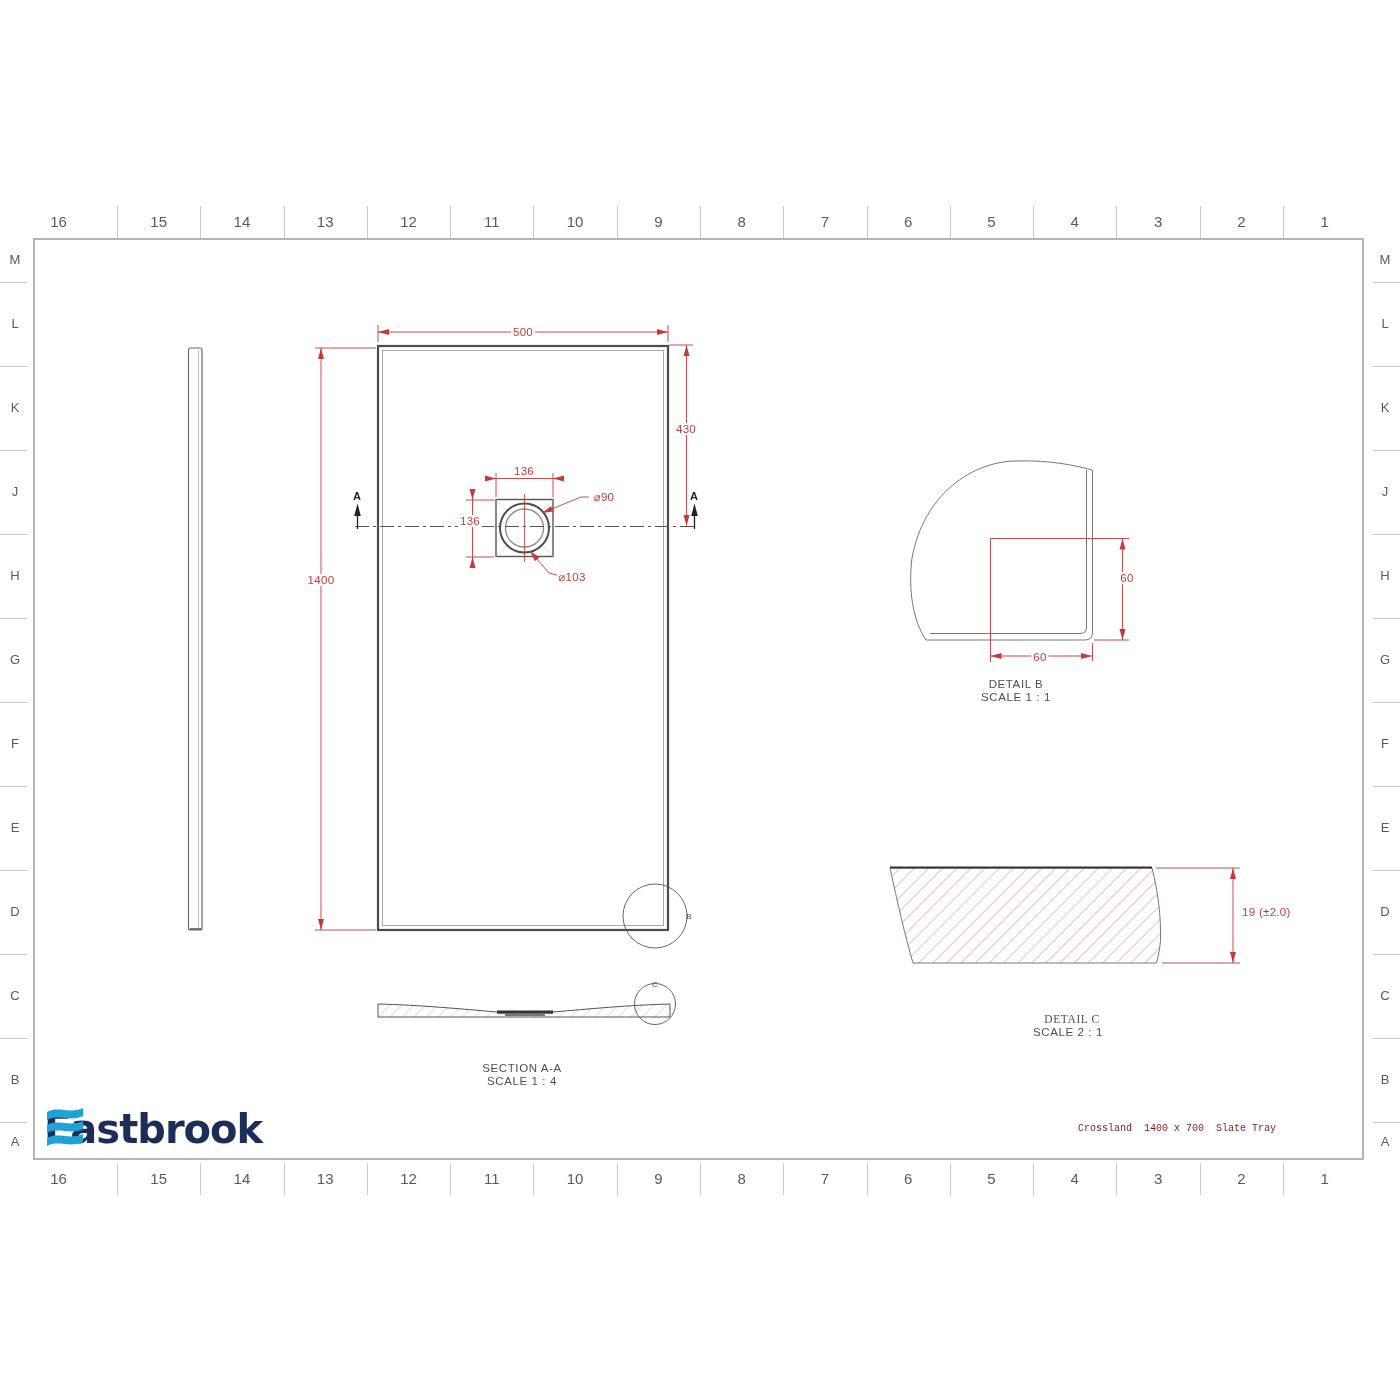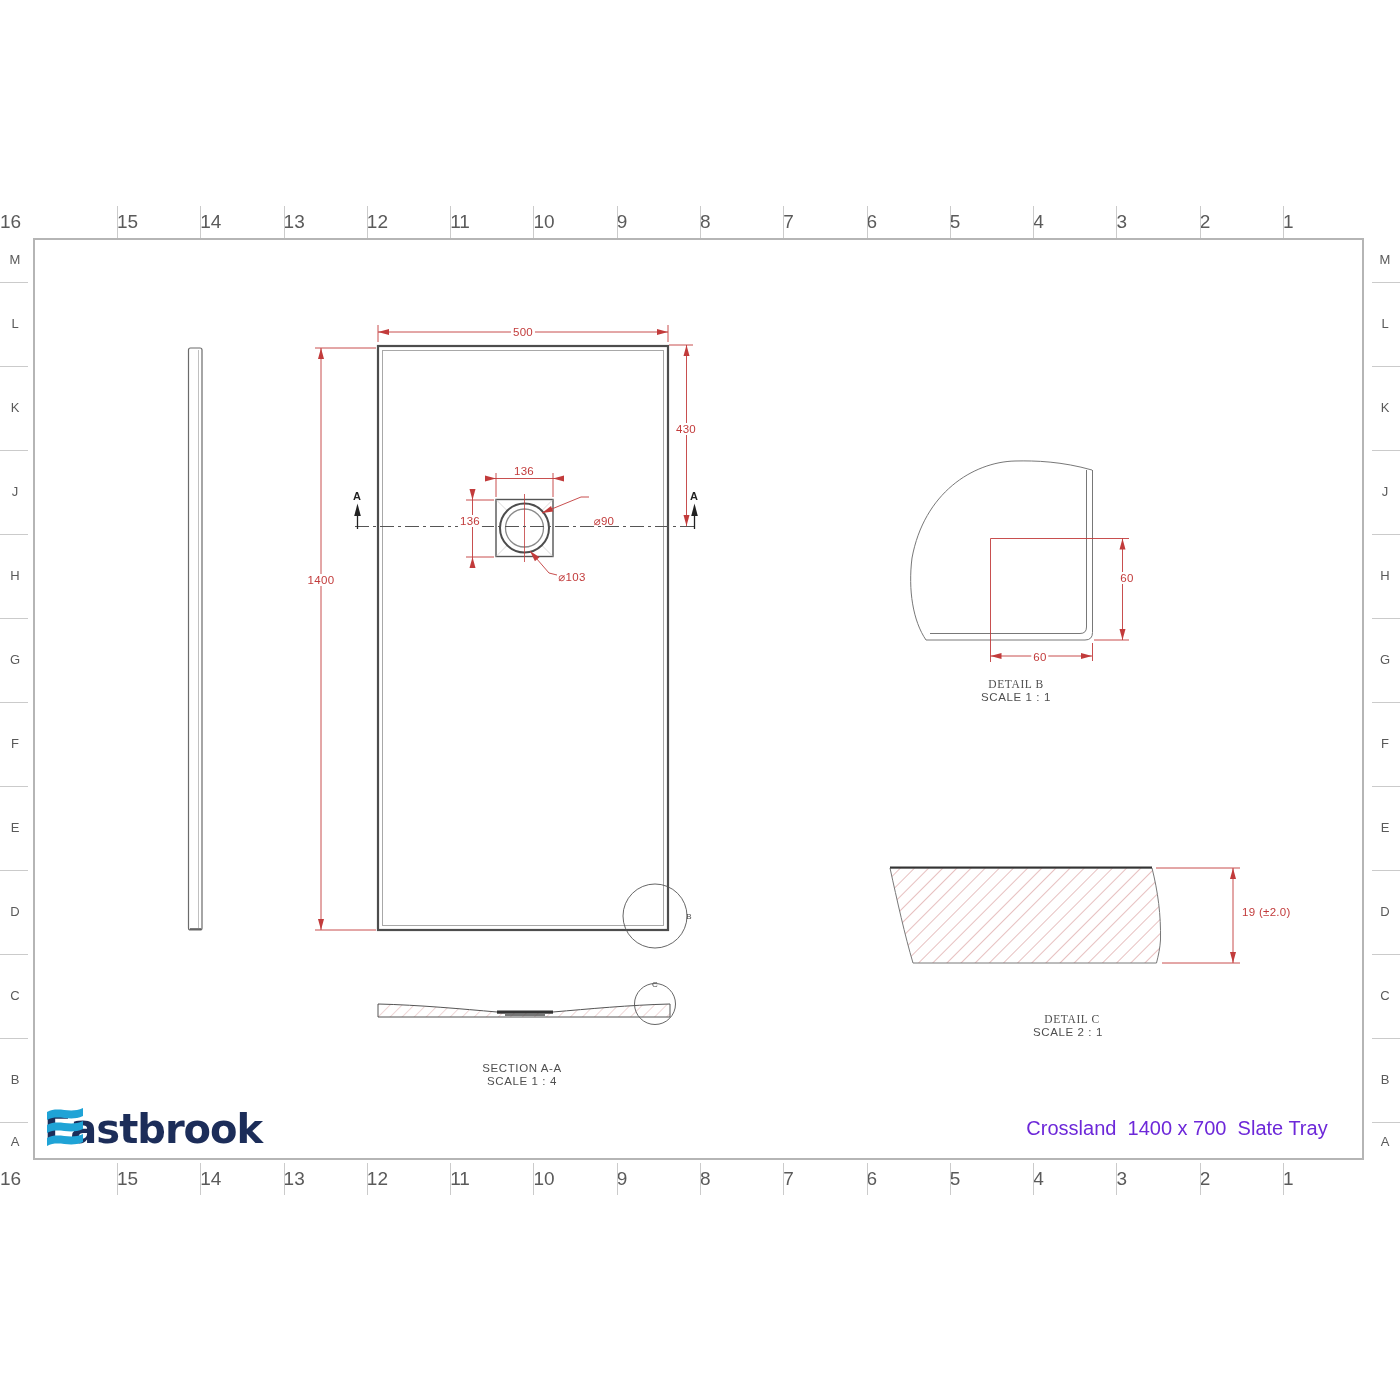--- a/index.html
+++ b/index.html
@@ -2,32 +2,32 @@
 <html><head>
 <meta charset="utf-8">
 <style>
   html,body{margin:0;padding:0;background:#fff;}
   .sheet{position:relative;width:1400px;height:1400px;background:#fff;overflow:hidden;
          font-family:"Liberation Sans",sans-serif;}
   svg{position:absolute;left:0;top:0;}
   
   .frame{position:absolute;left:33px;top:238px;width:1331px;height:922px;
          border:2.5px solid #b5b5b5;box-sizing:border-box;background:transparent;}
-  .rulercell{position:absolute;color:#5a5a5a;font-size:19px;text-align:left;}
+  .rulercell{position:absolute;color:#5a5a5a;font-size:15px;text-align:center;}
   .rulersep{position:absolute;width:1px;background:#cbcbcb;}
   .lettercell{position:absolute;color:#5a5a5a;font-size:13px;text-align:center;}
   .lettersep{position:absolute;height:1px;background:#cbcbcb;}
   
   .lbl{position:absolute;transform:translate(-50%,-50%);white-space:pre;}
   .dim{color:#c23b3b;font-size:11.5px;letter-spacing:0.3px;}
   .dim.bg,.cad.bg{background:#fff;padding:0 2px;}
   .cad{color:#4f4f4f;font-size:11.5px;letter-spacing:0.6px;}
   .cad-small{color:#4a4a4a;font-size:8px;}
   .secmark{color:#222;font-size:11px;font-weight:bold;letter-spacing:0;}
-  .title{color:#6d28d9;font-size:20px;}
+  .title{color:#7f1d1d;font-size:10px;font-family:Liberation Mono, monospace;}
   .logo{position:absolute;left:44px;top:1104px;height:50px;display:flex;align-items:center;gap:10px;}
   .logo-text{color:#1c2d59;font-family:"DejaVu Sans",sans-serif;font-weight:700;
              font-size:40px;letter-spacing:-1px;line-height:50px;}
 </style>
 </head>
 <body>
 
 <div class="sheet">
 
   <div class="frame"></div>
@@ -254,32 +254,32 @@
         <line x1="1233" y1="868" x2="1233" y2="963" marker-start="url(#ar)" marker-end="url(#ar)"></line>
       </g>
     </g>
   </svg>
 
   <span class="lbl dim bg" style="left:523px;top:332px;">500</span>
   <span class="lbl dim bg" style="left:686px;top:429px;">430</span>
   <span class="lbl dim bg" style="left:321px;top:580px;">1400</span>
   <span class="lbl dim bg" style="left:524px;top:471px;">136</span>
   <span class="lbl dim bg" style="left:470px;top:521px;">136</span>
-  <span class="lbl dim" style="left:604px;top:497px;margin-top:24px;">⌀90</span>
+  <span class="lbl dim" style="left:604px;top:497px;">⌀90</span>
   <span class="lbl dim" style="left:572px;top:577px;">⌀103</span>
 
   <span class="lbl secmark" style="left:357px;top:496px;">A</span>
   <span class="lbl secmark" style="left:694px;top:496px;">A</span>
   <span class="lbl cad-small bg" style="left:689px;top:916px;">B</span>
   <span class="lbl cad-small bg" style="left:655px;top:984px;">C</span>
 
   <span class="lbl cad" style="left:522px;top:1068px;">SECTION A-A</span>
   <span class="lbl cad" style="left:522px;top:1081px;">SCALE 1 : 4</span>
 
-  <span class="lbl cad" style="left:1016px;top:684px;font-family:Liberation Serif, serif;">DETAIL B</span>
+  <span class="lbl cad" style="left:1016px;top:684px;">DETAIL B</span>
   <span class="lbl cad" style="left:1016px;top:697px;">SCALE 1 : 1</span>
   <span class="lbl dim bg" style="left:1127px;top:578px;">60</span>
   <span class="lbl dim bg" style="left:1040px;top:657px;">60</span>
 
   <span class="lbl cad" style="left:1072px;top:1019px;font-family:Liberation Serif, serif;">DETAIL C</span>
   <span class="lbl cad" style="left:1068px;top:1032px;">SCALE 2 : 1</span>
   <span class="lbl dim" style="left:1242px;top:912px;transform:translateY(-50%);">19 (±2.0)</span>
 
   <span class="lbl title" style="left:1177px;top:1128px;">Crossland  1400 x 700  Slate Tray</span>
 

